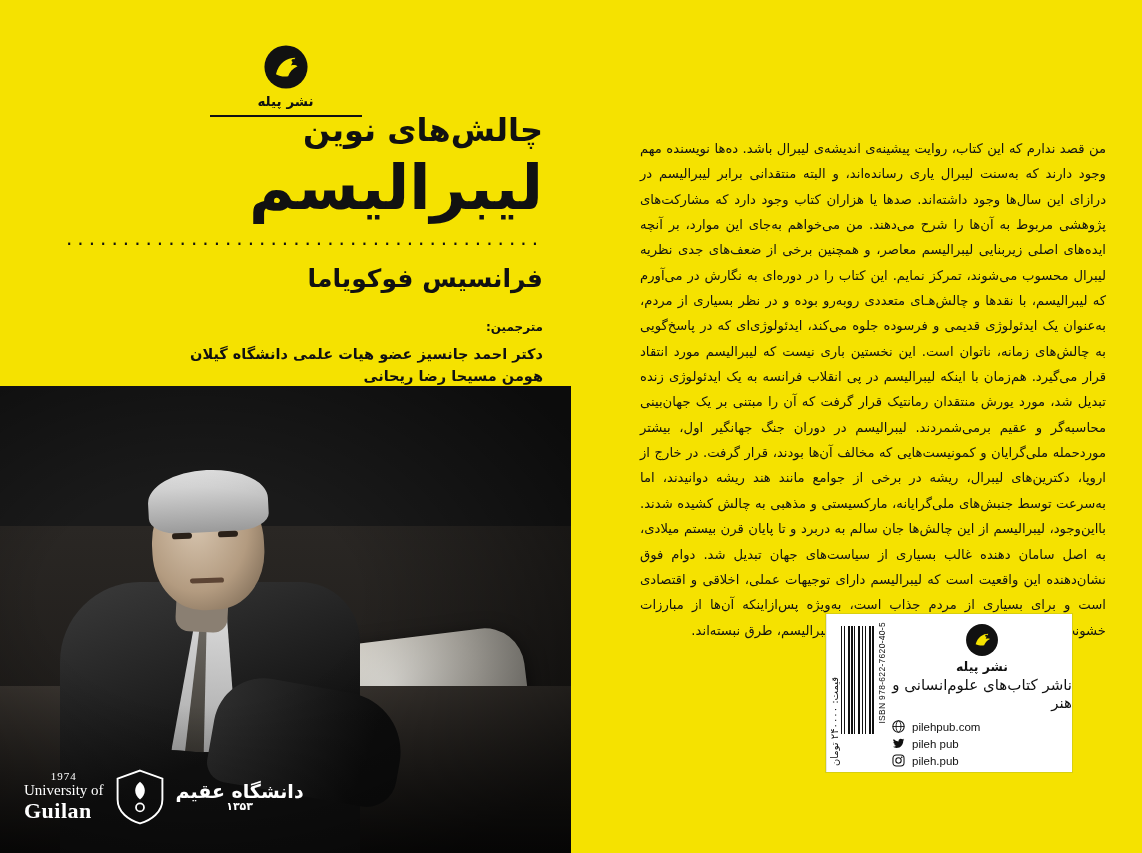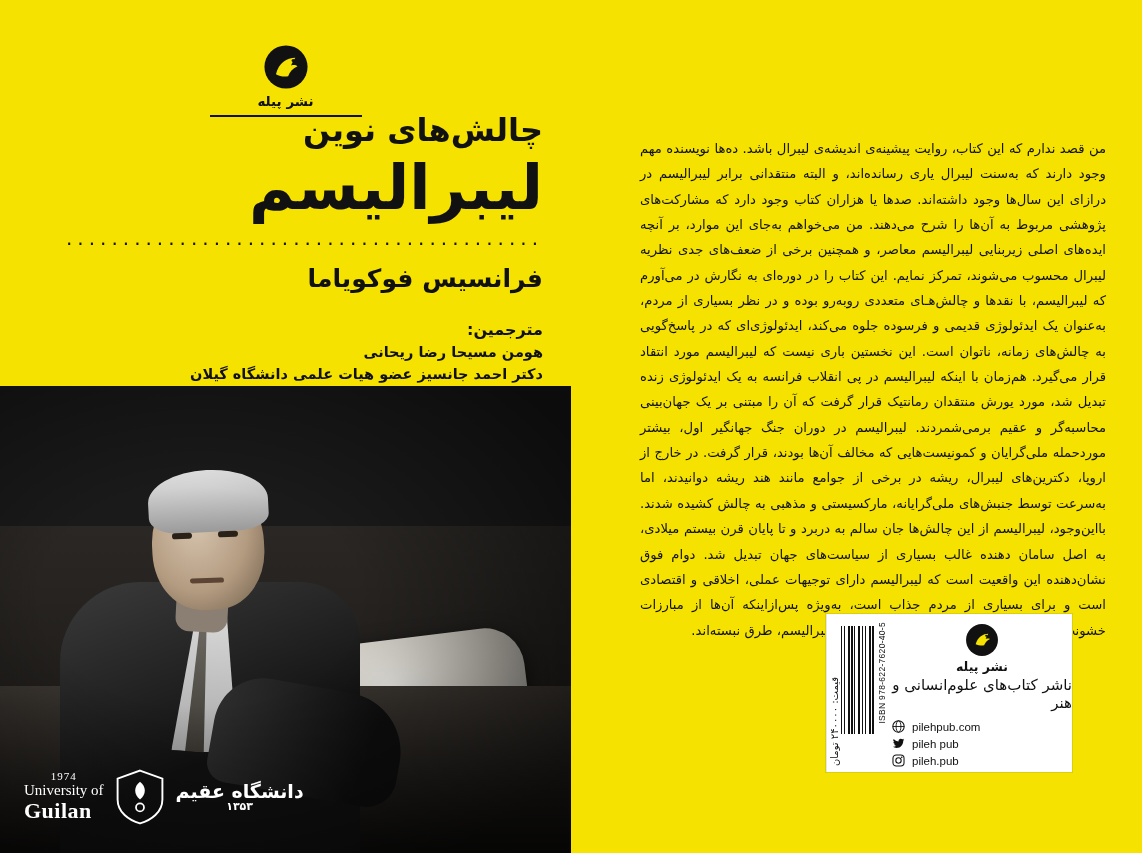--- a/index.html
+++ b/index.html
@@ -212,21 +212,21 @@
     color: #111;
   }
   .translators {
     position: absolute;
     right: 28px; top: 320px;
     width: 460px;
     direction: rtl;
     text-align: right;
     color: #111;
   }
-  .tr-label { font-size: 16px; font-weight: bold; margin-bottom: 3px; }
+  .tr-label { font-size: 12px; font-weight: bold; margin-bottom: 10px; }
   .tr-line { font-size: 14.5px; font-weight: bold; line-height: 1.5; }
 
   
   .photo-area {
     position: absolute;
     left: 0; top: 386px;
     width: 571px; height: 467px;
     background: #1a1a1a;
     overflow: hidden;
   }
@@ -432,22 +432,22 @@
 
     <div class="title-block">
       <div class="title-sub">چالش‌های نوین</div>
       <div class="title-main">لیبرالیسم</div>
       <div class="dots">..........................................</div>
       <div class="author">فرانسیس فوکویاما</div>
     </div>
 
     <div class="translators">
       <div class="tr-label">مترجمین:</div>
+      <div class="tr-line">دکتر احمد جانسیز عضو هیات علمی دانشگاه گیلان</div>
       <div class="tr-line">هومن مسیحا  رضا ریحانی</div>
-      <div class="tr-line">دکتر احمد جانسیز عضو هیات علمی دانشگاه گیلان</div>
     </div>
 
     <div class="photo-area">
       <div class="ph-sofa-back"></div>
       <div class="ph-cushion"></div>
       <div class="ph-cushion2"></div>
       <div class="ph-sofa-seat"></div>
       <div class="ph-body"></div>
       <div class="ph-shirt"></div>
       <div class="ph-tie"></div>

